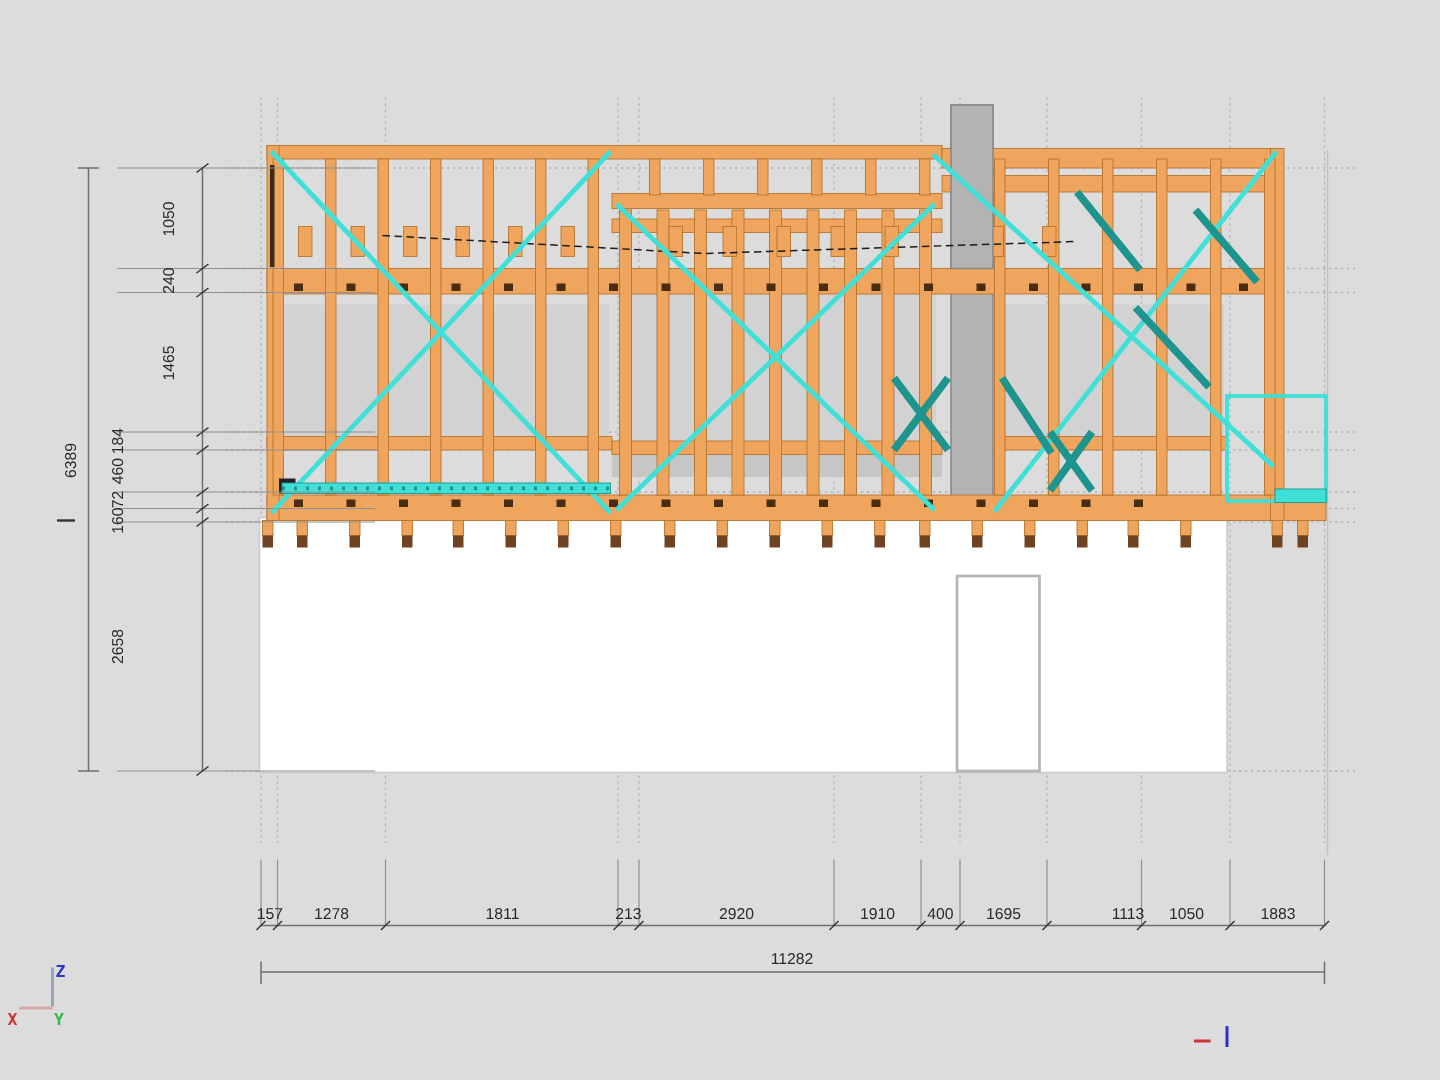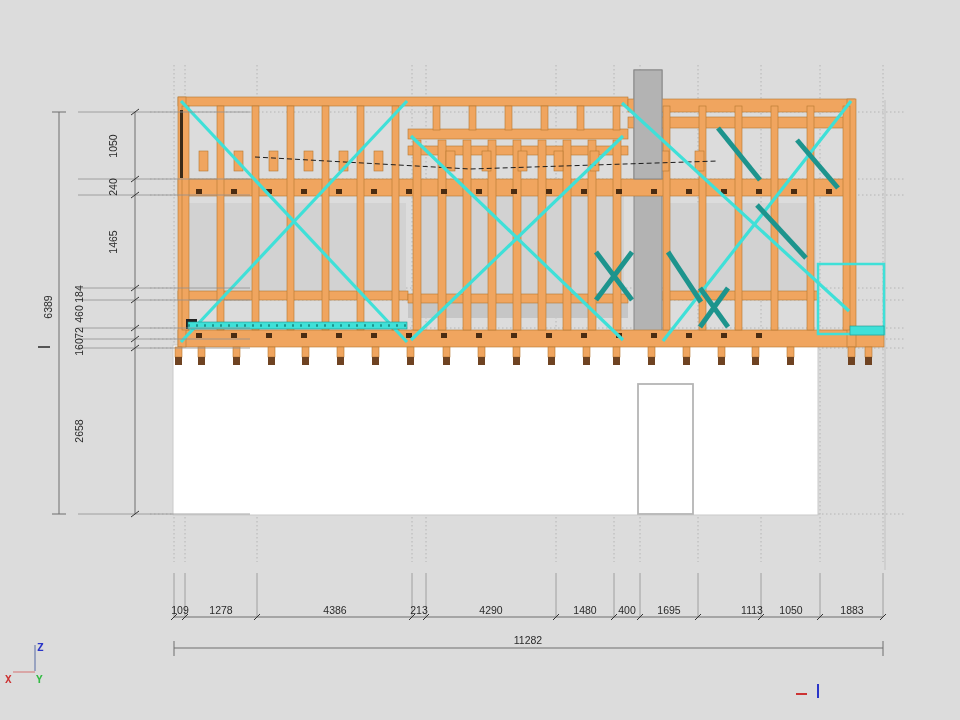--- a/index.html
+++ b/index.html
@@ -284,26 +284,26 @@
   <span class="dim-label v" style="left:113px;top:146px">1050</span>
   <span class="dim-label v" style="left:113px;top:187px">240</span>
   <span class="dim-label v" style="left:113px;top:242px">1465</span>
   <span class="dim-label v" style="left:79px;top:294px">184</span>
   <span class="dim-label v" style="left:79px;top:314px">460</span>
   <span class="dim-label v" style="left:79px;top:333px">72</span>
   <span class="dim-label v" style="left:79px;top:347px">160</span>
   <span class="dim-label v" style="left:79px;top:431px">2658</span>
 
   <span class="dim-label" style="left:528px;top:640px">11282</span>
-  <span class="dim-label" style="left:180px;top:610px">109</span>
+  <span class="dim-label" style="left:180px;top:610px">157</span>
   <span class="dim-label" style="left:221px;top:610px">1278</span>
-  <span class="dim-label" style="left:335px;top:610px">4386</span>
+  <span class="dim-label" style="left:335px;top:610px">1811</span>
   <span class="dim-label" style="left:419px;top:610px">213</span>
-  <span class="dim-label" style="left:491px;top:610px">4290</span>
-  <span class="dim-label" style="left:585px;top:610px">1480</span>
+  <span class="dim-label" style="left:491px;top:610px">2920</span>
+  <span class="dim-label" style="left:585px;top:610px">1910</span>
   <span class="dim-label" style="left:627px;top:610px">400</span>
   <span class="dim-label" style="left:669px;top:610px">1695</span>
   <span class="dim-label" style="left:752px;top:610px">1113</span>
   <span class="dim-label" style="left:791px;top:610px">1050</span>
   <span class="dim-label" style="left:852px;top:610px">1883</span>
 
   <span class="axis-label" style="left: 5px; top: 674px; color: rgb(204, 51, 51);">X</span>
   <span class="axis-label" style="left: 36px; top: 674px; color: rgb(51, 187, 68);">Y</span>
   <span class="axis-label" style="left: 37px; top: 642px; color: rgb(42, 53, 200);">Z</span>
 </div>

